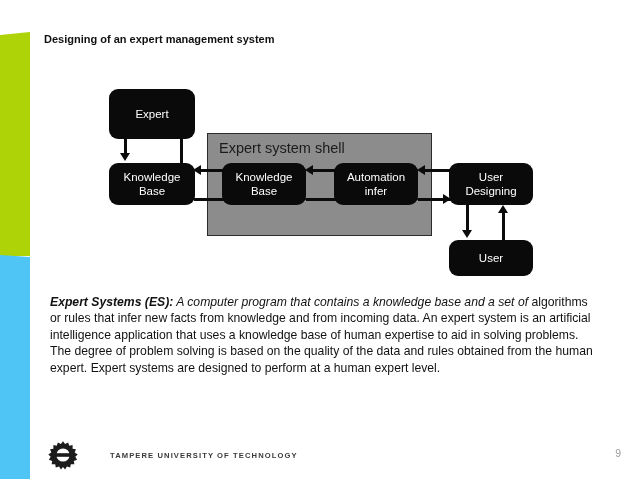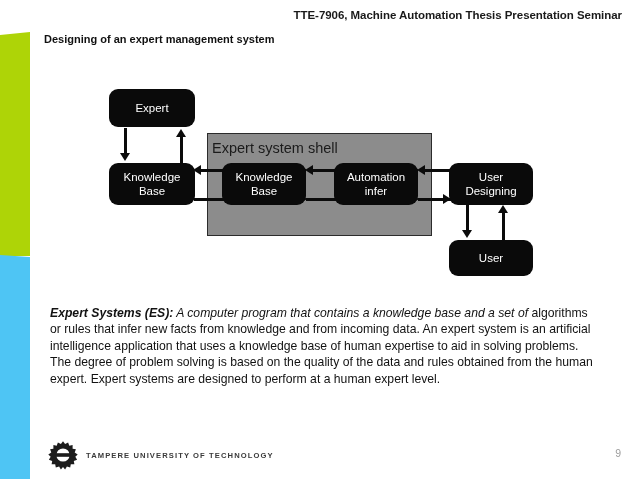--- a/index.html
+++ b/index.html
@@ -72,21 +72,21 @@
     left: 207px;
     top: 133px;
     width: 225px;
     height: 103px;
     background: #8c8c8c;
     border: 1px solid #2b2b2b;
     box-sizing: border-box;
   }
   .shell-label {
     position: absolute;
-    left: 4px;
+    left: 11px;
     top: 6px;
     font-size: 14.5px;
     color: #1b1b1b;
     white-space: nowrap;
   }
   .node {
     position: absolute;
     background: #0a0a0a;
     border-radius: 9px;
     color: #ffffff;
@@ -94,21 +94,21 @@
     line-height: 14px;
     display: flex;
     align-items: center;
     justify-content: center;
     text-align: center;
     box-sizing: border-box;
   }
   .node span { display: block; }
 
   
-  .n-expert      { left: 109px; top: 89px;  width: 86px; height: 38px; }
+  .n-expert      { left: 109px; top: 89px;  width: 86px; height: 50px; }
   .n-kb-left     { left: 109px; top: 163px; width: 86px; height: 42px; }
   .n-kb-inner    { left: 222px; top: 163px; width: 84px; height: 42px; }
   .n-reasoning   { left: 334px; top: 163px; width: 84px; height: 42px; }
   .n-ui          { left: 449px; top: 163px; width: 84px; height: 42px; }
   .n-user        { left: 449px; top: 240px; width: 84px; height: 36px; }
 
   
   .arrow { position: absolute; background: #0b0b0b; }
   .arrow-v { width: 3px; }
   .arrow-h { height: 3px; }
@@ -124,37 +124,37 @@
   
   .body-text {
     position: absolute;
     left: 50px;
     top: 294px;
     width: 547px;
     font-size: 12.2px;
     line-height: 16.4px;
     color: #121212;
     text-align: left;
-    margin-top: 11px;
   }
   .body-text .lead {
     font-weight: bold;
     font-style: italic;
   }
   .body-text .lead-rest {
     font-style: italic;
   }
 
   
   .footer-logo {
     position: absolute;
     left: 48px;
     top: 440px;
     display: flex;
     align-items: center;
+    gap: 24px;
   }
   .logo-mark { width: 30px; height: 30px; }
   .logo-word {
     margin-left: 8px;
     font-size: 7.6px;
     font-weight: bold;
     letter-spacing: 1.1px;
     color: #3a3a3a;
     white-space: nowrap;
   }
@@ -167,21 +167,20 @@
   }
 </style>
 </head>
 <body>
 
 <div id="slide">
 
   <div class="rail rail-green"></div>
   <div class="rail rail-blue"></div>
 
-  <div class="seminar-line">TTE-7906, Machine Automation Thesis Presentation Seminar</div>
   <div class="slide-title">Designing of an expert management system</div>
 
   <div class="diagram">
 
     <div class="shell">
       <div class="shell-label">Expert system shell</div>
     </div>
 
     <div class="arrow arrow-v" style="left:124px; top:128px; height:27px;"></div>
     <div class="head head-down" style="left:120px; top:153px;"></div>

